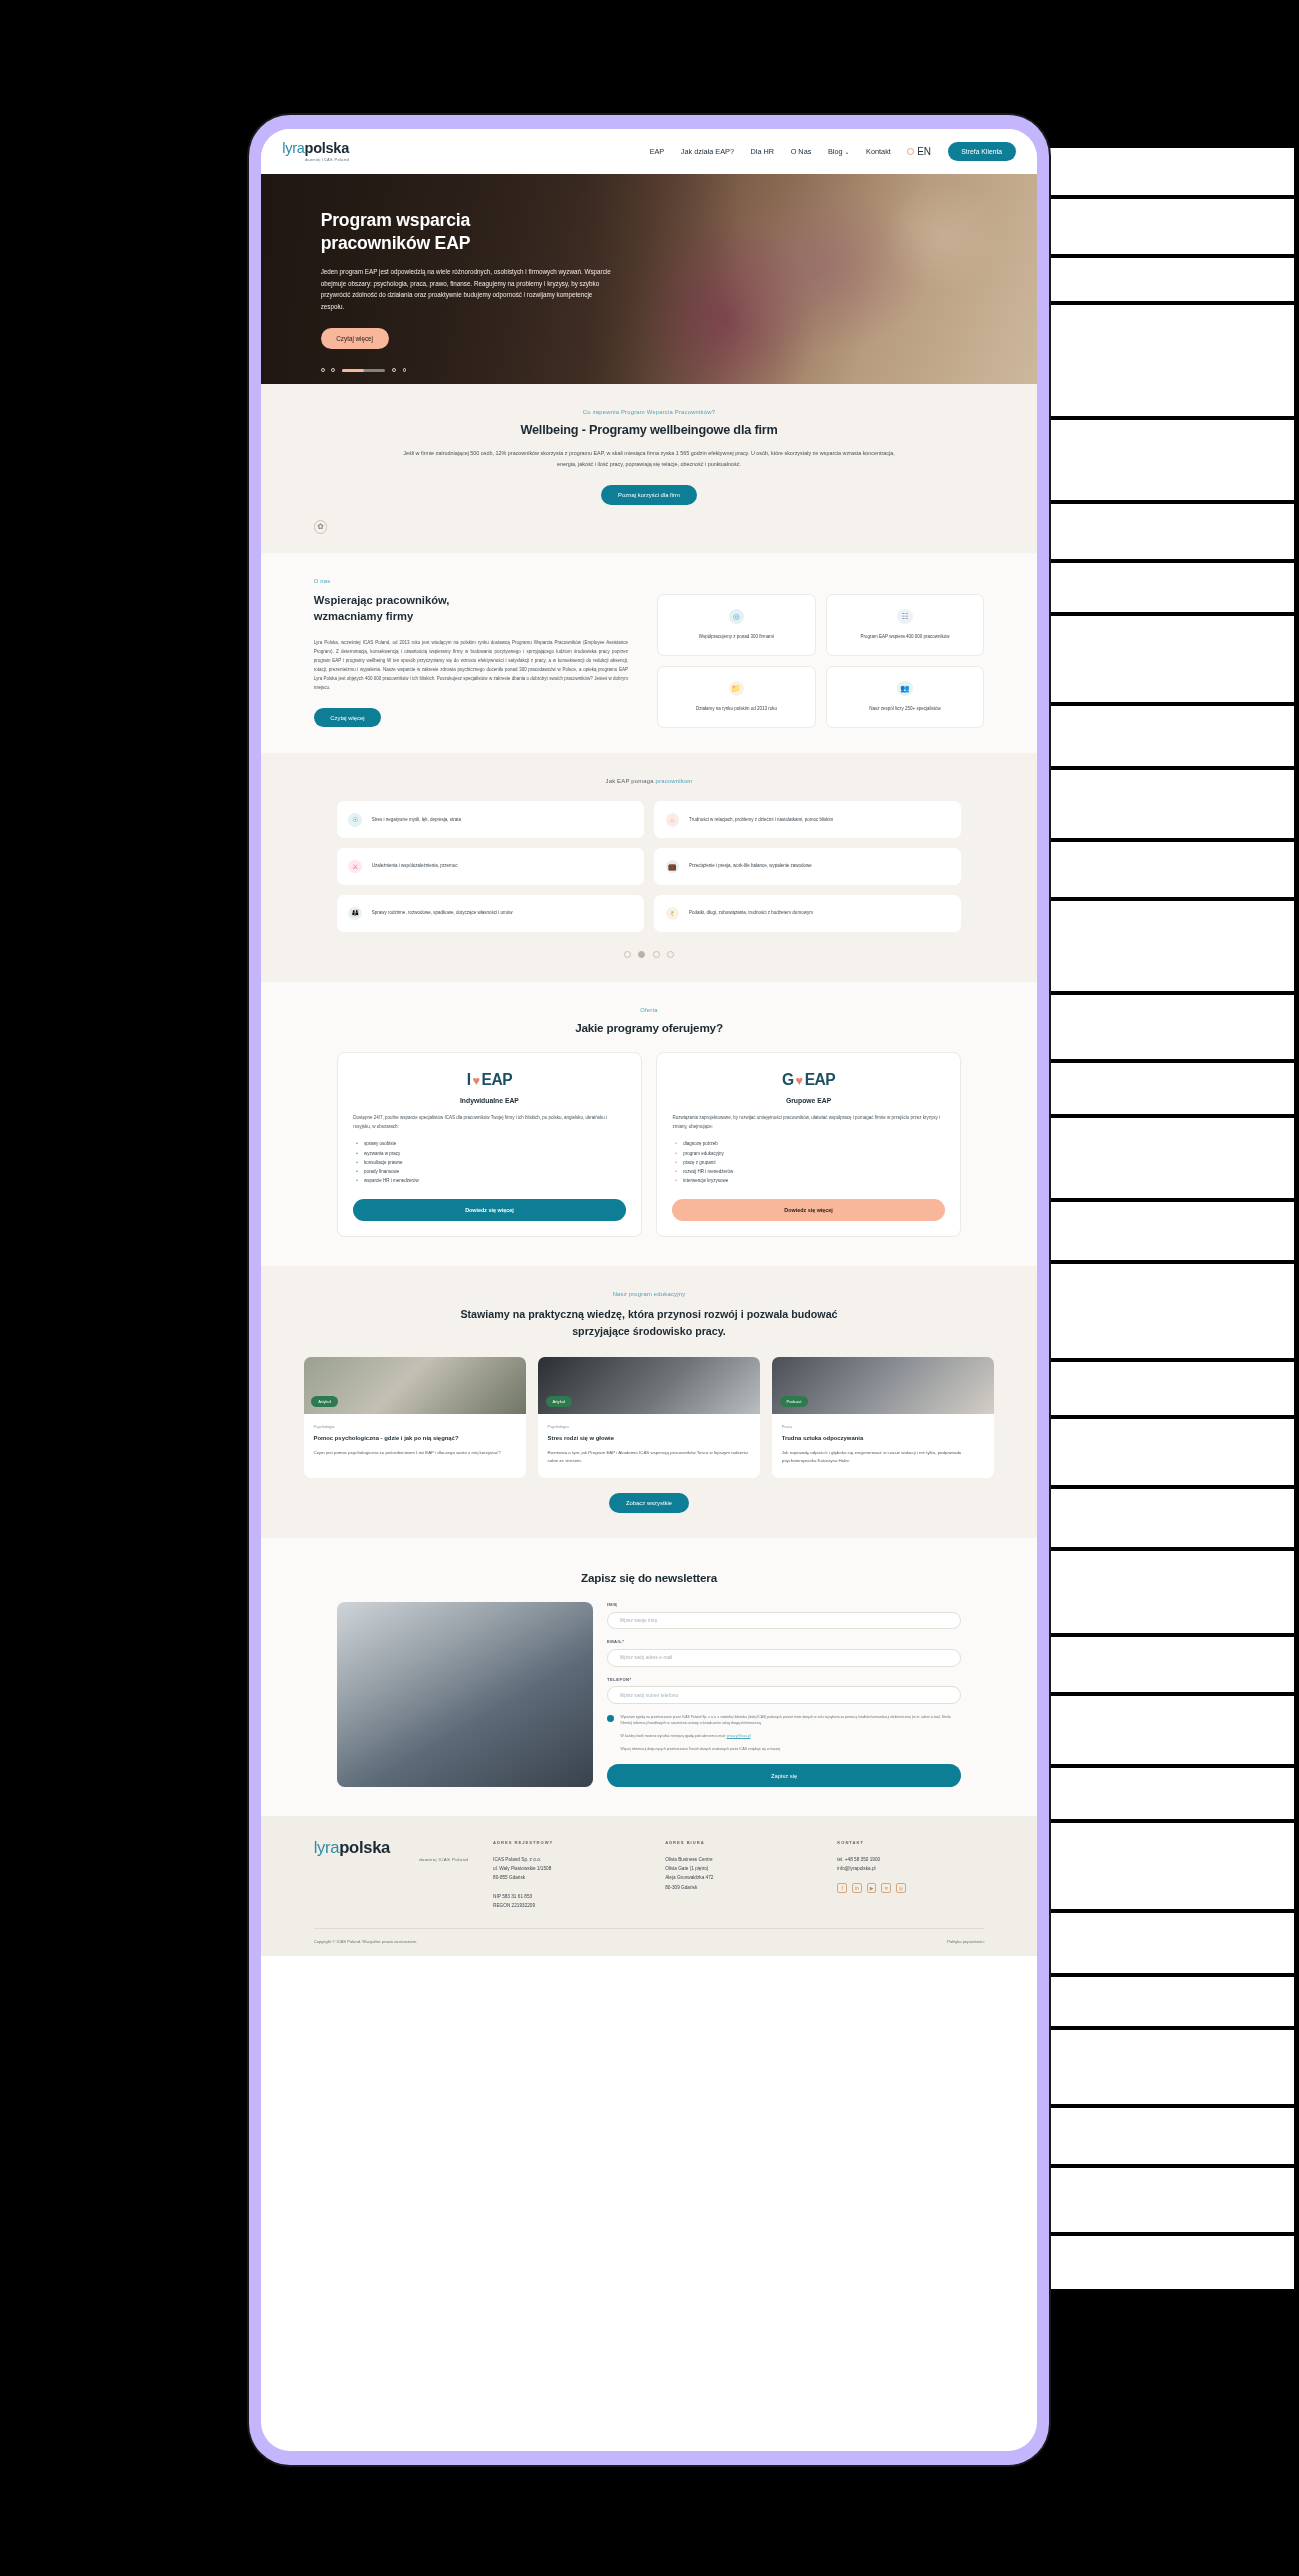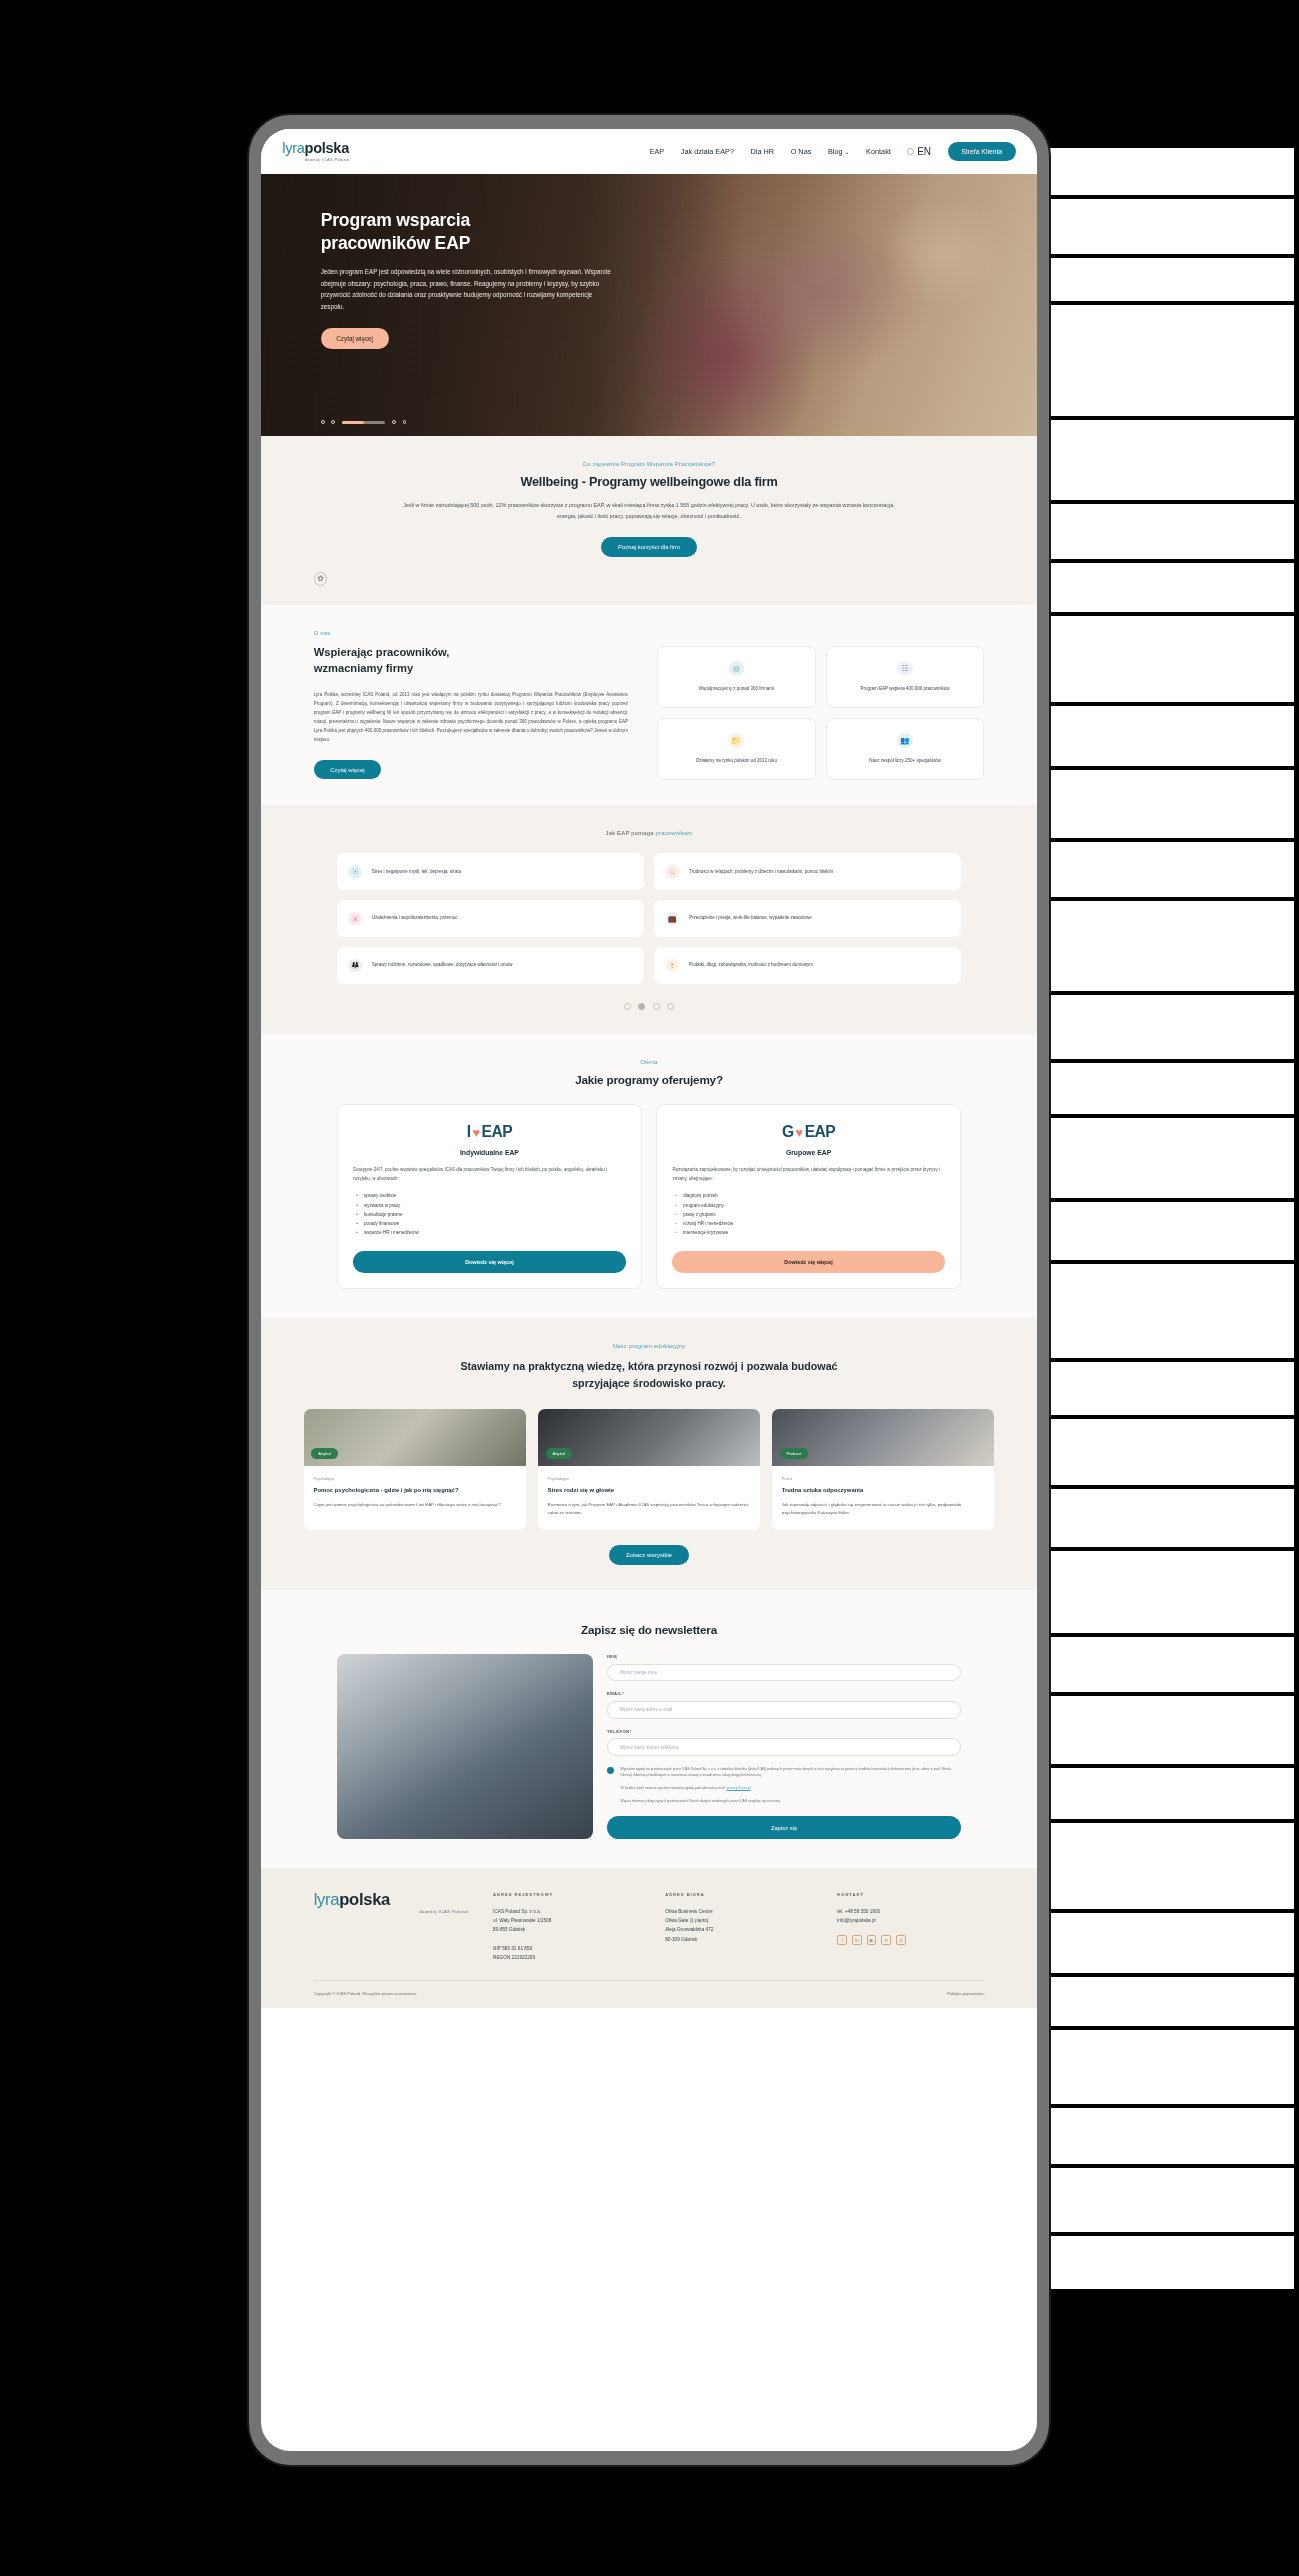--- a/index.html
+++ b/index.html
@@ -12,21 +12,21 @@
   #stage { position: relative; width: 1300px; height: 2576px; background:#000; }
 
   
   .strips { position:absolute; left:1048px; top:146px; width:246px; height:2369px; }
   .strip { width:100%; background:#ffffff; border-top:2.9px solid #000; border-bottom:2.9px solid #000; }
 
   
   .device {
     position:absolute; left:249px; top:115px;
     width:800px; height:2350px;
-    background:#737373;
+    background:#c4b5fd;
     border-radius:41px;
     padding:13.7px 11.7px;
     box-shadow:0 0 0 2px #1a1a1a;
   }
   .screen {
     width:100%; height:100%;
     background:#ffffff; border-radius:29px; overflow:hidden;
     position:relative;
   }
   .page { width:100%; height:100%; overflow:hidden; }
@@ -41,21 +41,21 @@
   .logo-sub { font-size:3.9px; color:#5a6a73; letter-spacing:0.4px; margin-top:2px; text-align:right; }
   .nav-links { margin-left:auto; display:flex; align-items:center; gap:16.6px; }
   .nav-link { font-size:7.3px; color:#22303a; white-space:nowrap; cursor:pointer; }
   .chev { font-size:5.9px; margin-left:2px; color:#22303a; }
   .lang { display:flex; align-items:center; gap:2.9px; font-size:10px; color:#22303a; }
   .globe { width:6.8px; height:6.8px; border-radius:50%; border:1px solid #e0a37c; display:inline-block; }
   .cta-nav { background:#0e7d96; color:#fff; font-size:6.8px; padding:5.9px 13.7px; border-radius:19.5px;
              white-space:nowrap; cursor:pointer; }
 
   
-  .hero { position:relative; height:262px; overflow:hidden;
+  .hero { position:relative; height:210px; overflow:hidden;
           background:linear-gradient(110deg,#3a2b24 0%,#4a372c 28%,#6b4c3c 48%,#8a6a52 62%,#b79b7e 78%,#cdb89c 100%); }
   .hero::after{ content:""; position:absolute; inset:0;
     background:
       radial-gradient(ellipse 156px 117px at 72% 46%, rgba(150,100,110,.55), transparent 70%),
       radial-gradient(ellipse 127px 146px at 60% 70%, rgba(120,40,80,.5), transparent 72%),
       radial-gradient(ellipse 88px 78px at 88% 30%, rgba(210,185,160,.5), transparent 70%),
       linear-gradient(90deg, rgba(25,18,14,.82) 0%, rgba(30,22,16,.55) 42%, rgba(0,0,0,0) 62%);
   }
   .hero-inner { position:absolute; z-index:3; left:60px; top:35px; width:322px; }
   .hero h1 { color:#fff; font-size:17.6px; line-height:1.3; font-weight:600; letter-spacing:-0.2px; }

